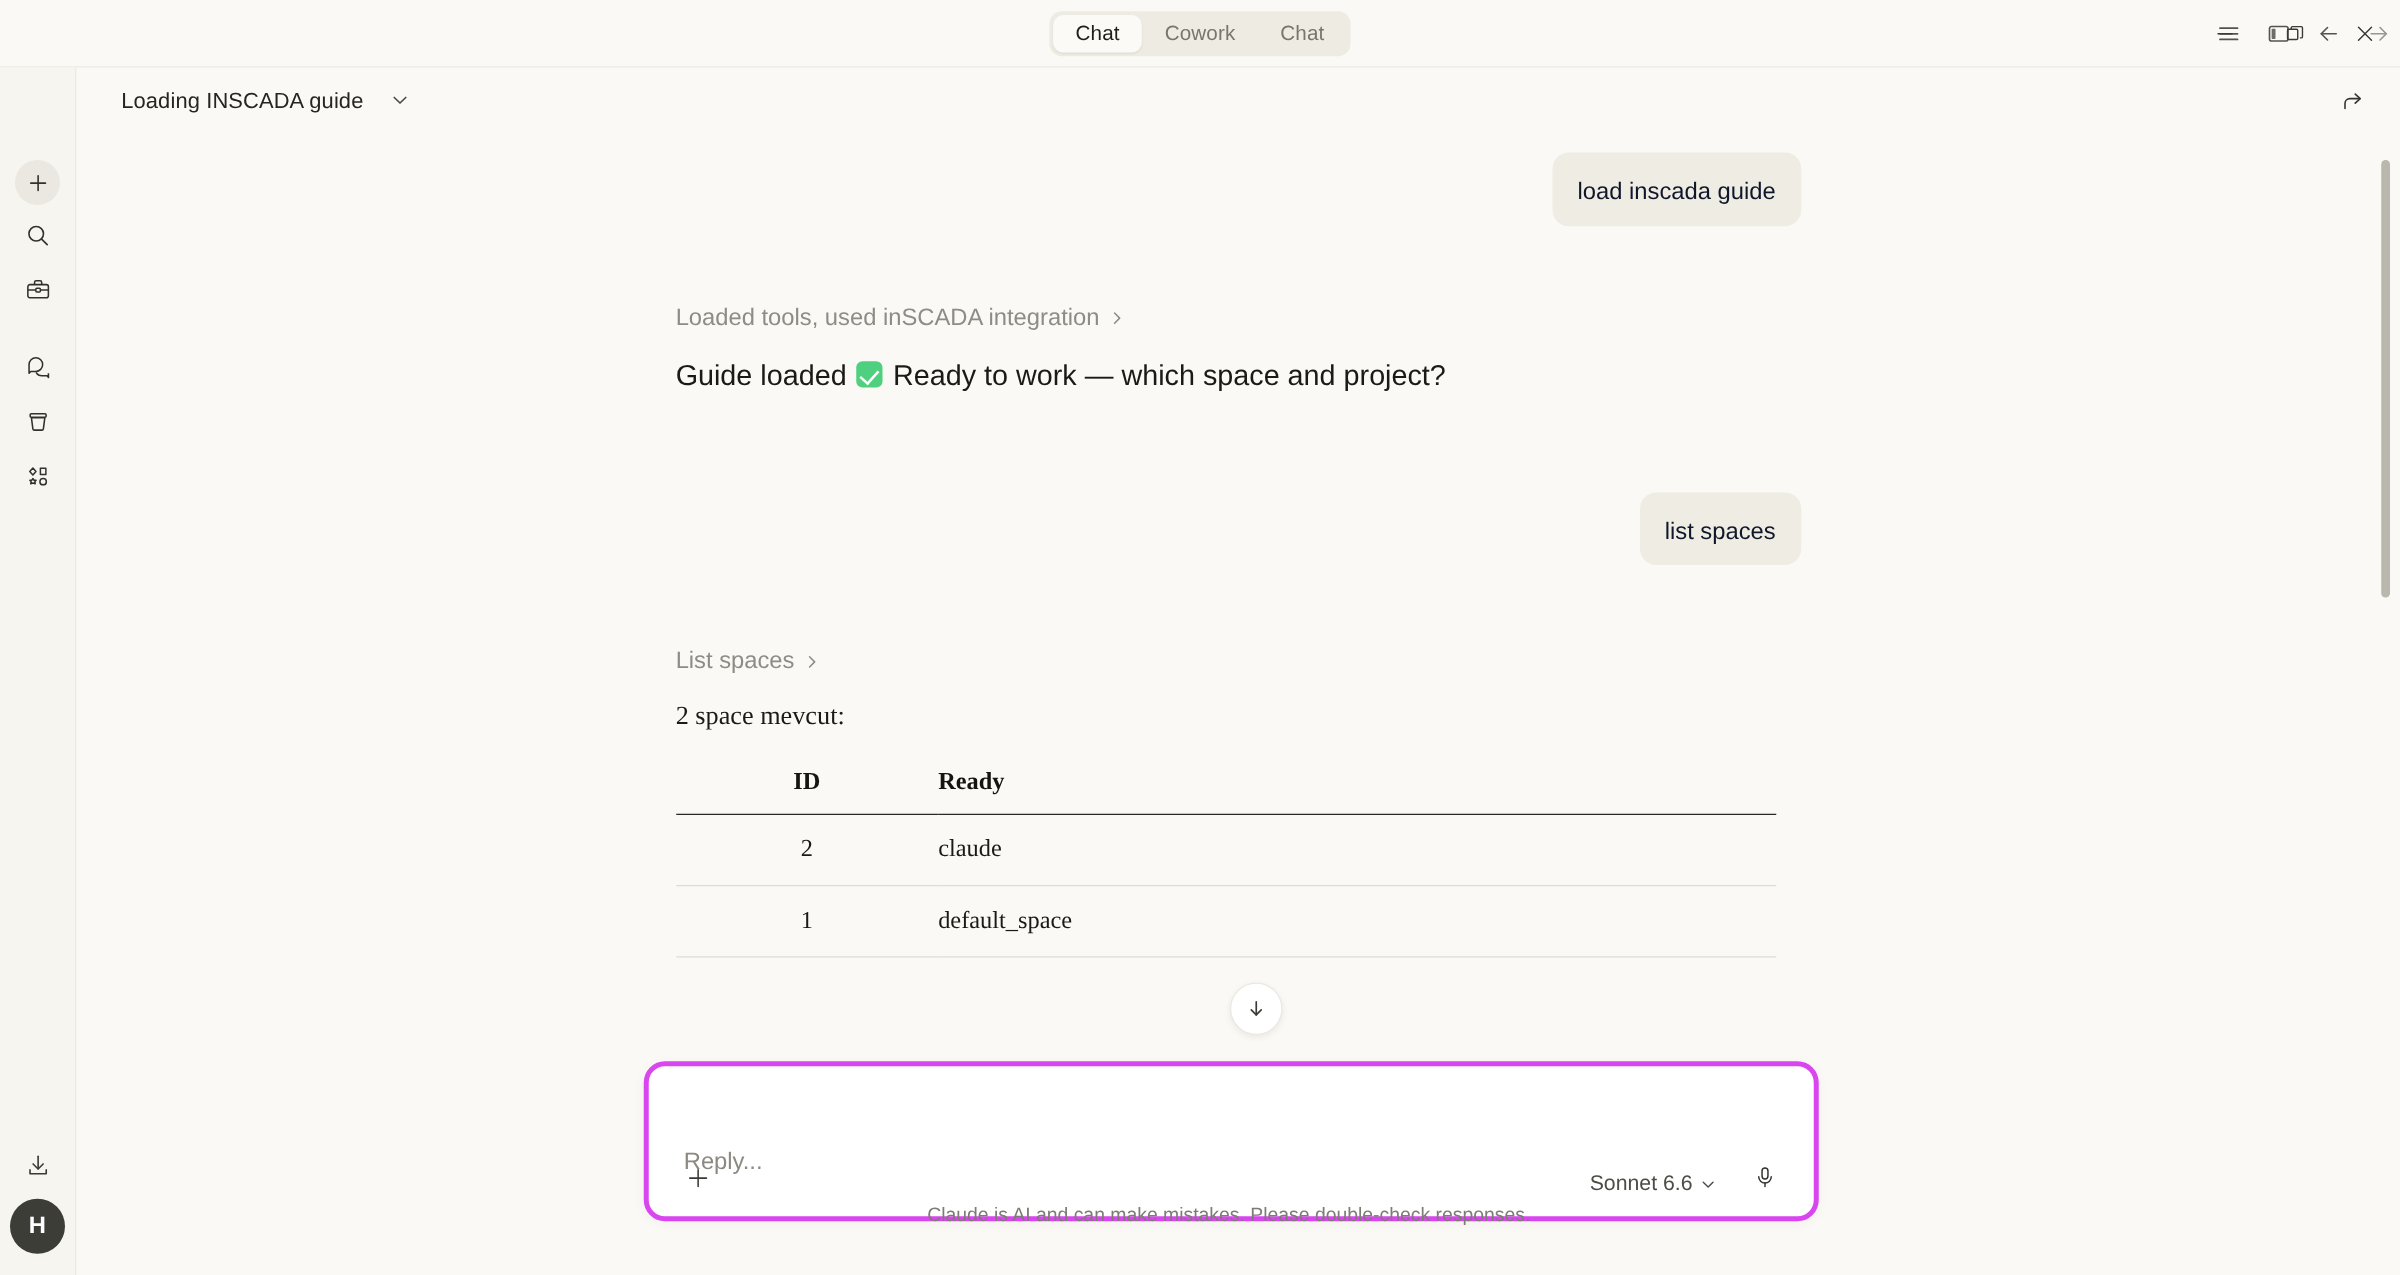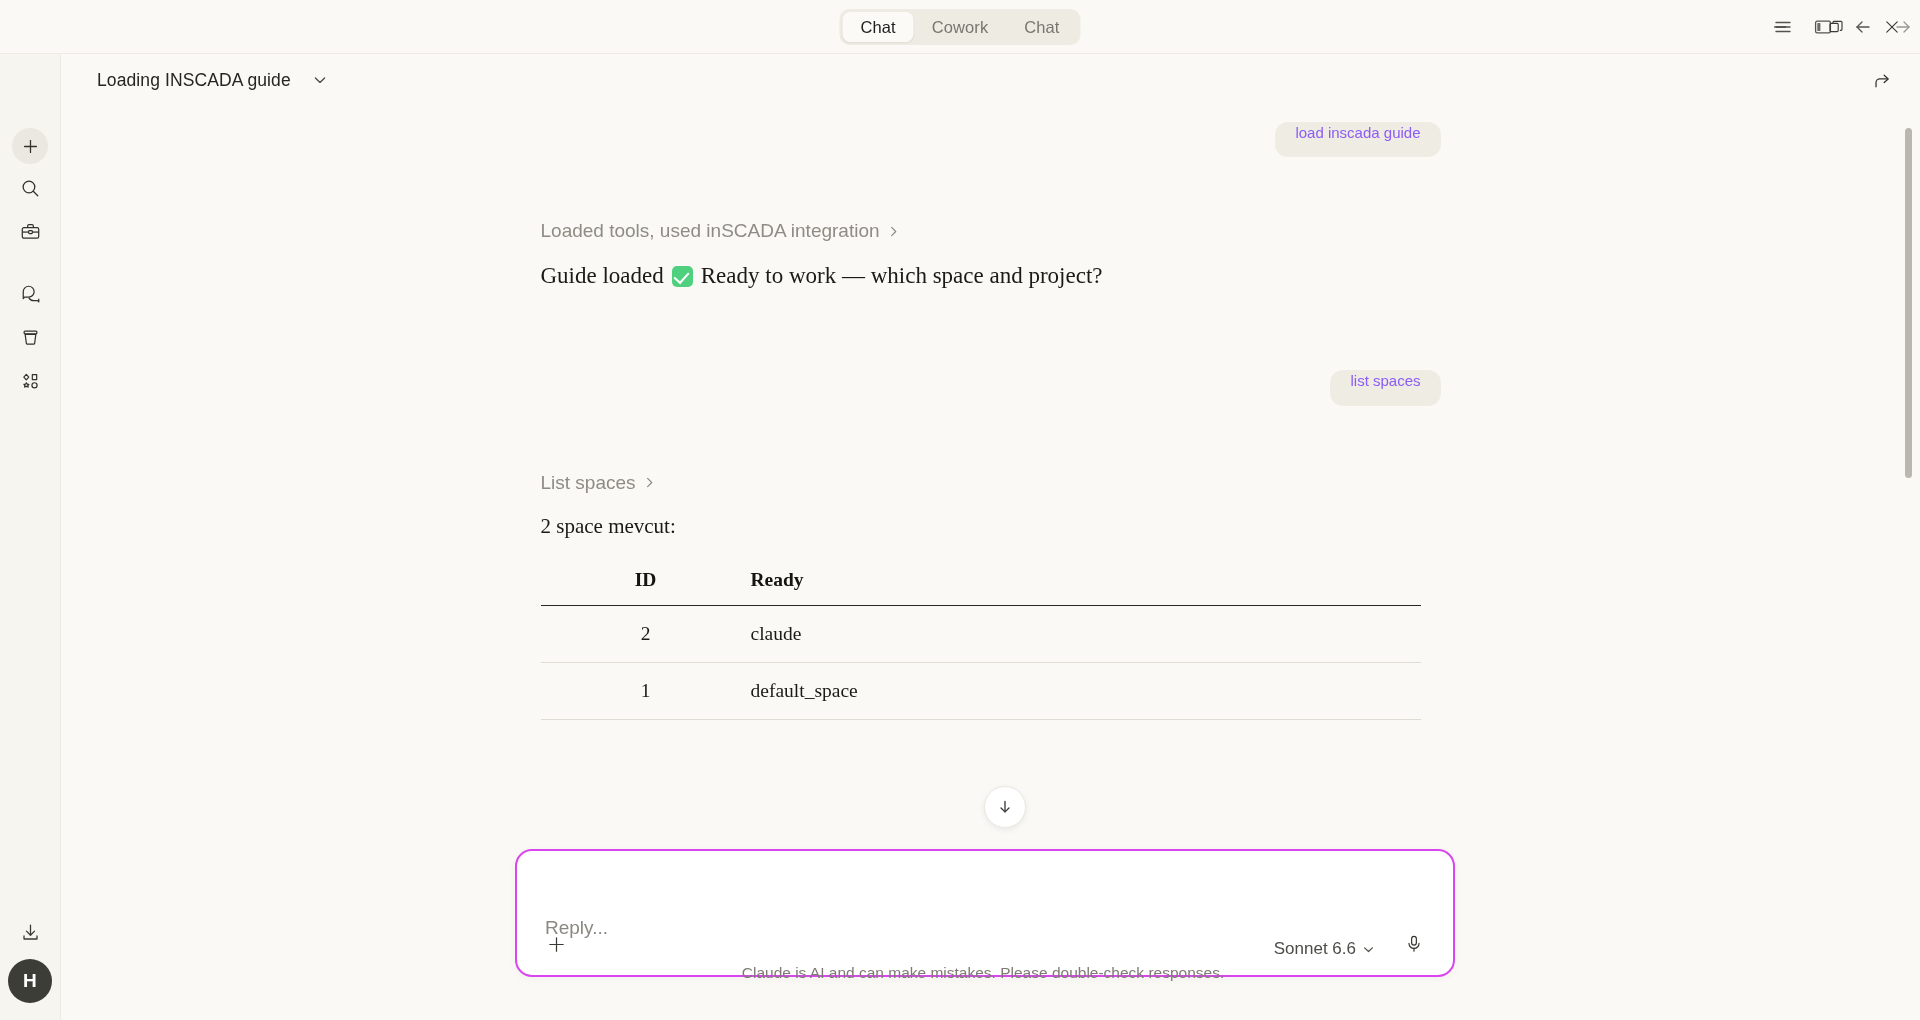--- a/index.html
+++ b/index.html
@@ -104,31 +104,31 @@
   #messages {
     position: absolute; left: 61px; top: 106px;
     width: 1859px; height: 720px;
     overflow: hidden;
   }
   .msg-col { width: 900px; margin: 0 auto; position: relative; }
 
   .user-row { display: flex; justify-content: flex-end; }
   .bubble {
     background: #efece3; border-radius: 13px;
-    padding: 1px 20px 14px 20px;
-    font-size: 15px; color: #8b5cf6; line-height: 1.35;
+    padding: 19px 20px 14px 20px;
+    font-size: 19px; color: #0f172a; line-height: 1.35;
     max-width: 620px;
   }
 
   .tool-row {
     display: flex; align-items: center; gap: 7px;
     color: #8e8c84; font-size: 19px; cursor: pointer;
   }
   .assistant-text {
-    font-family: Liberation Serif, serif;
+    font-family: Liberation Sans, sans-serif;
     font-size: 23px; color: #1b1a16; line-height: 1.4;
     display: flex; align-items: center; gap: 0;
   }
   .check-emoji {
     display: inline-block; width: 21px; height: 21px;
     background: #4ed07f; border-radius: 5px;
     position: relative; margin: 0 8px; vertical-align: -3px;
     flex: none;
   }
   .check-emoji::after {
@@ -165,21 +165,21 @@
     background: #ffffff; border: 1px solid #eae8e0;
     box-shadow: 0 2px 6px rgba(0,0,0,.07);
     display: flex; align-items: center; justify-content: center;
     cursor: pointer; color: #3b3a35;
   }
 
   
   #composer {
     position: absolute; left: 515px; top: 849px;
     width: 940px; height: 128px;
-    background: #ffffff; border: 2px solid #d946ef;
+    background: #ffffff; border: 4px solid #d946ef;
     border-radius: 17px;
     box-shadow: 0 2px 10px rgba(0,0,0,.035);
   }
   #reply-placeholder {
     position: absolute; left: 28px; top: 77px;
     transform: translateY(-50%);
     font-size: 19px; color: #8b8981;
   }
   #plus-btn {
     position: absolute; left: 22px; bottom: 14px;

